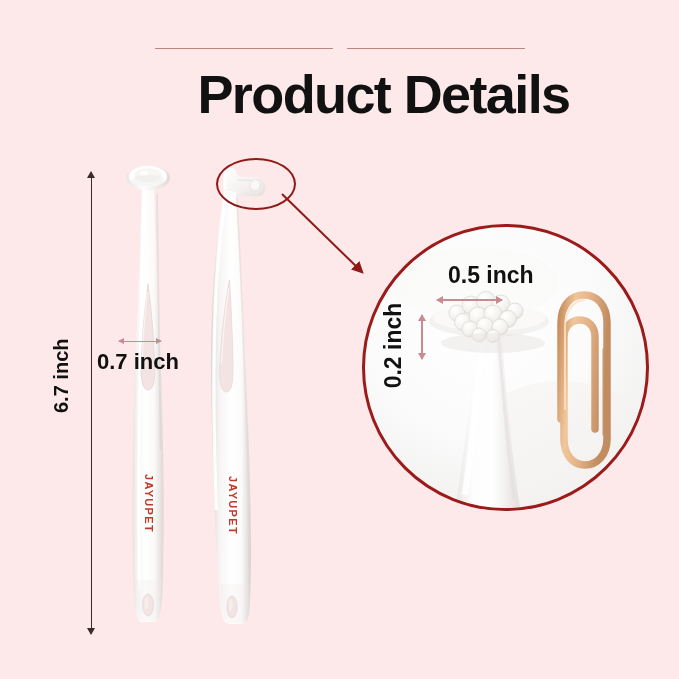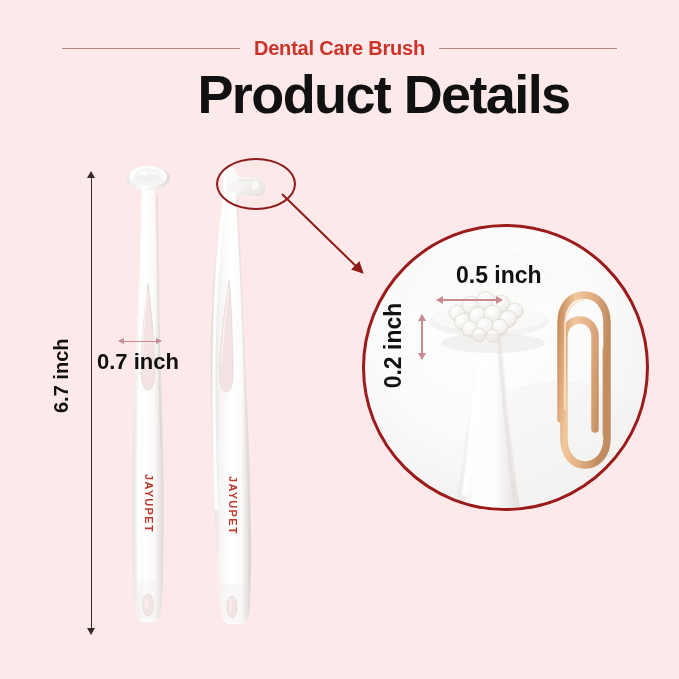--- a/index.html
+++ b/index.html
@@ -186,21 +186,20 @@
     border: 3px solid #9B1B1B;
     box-sizing: border-box;
     background: radial-gradient(circle at 42% 34%, #FFFFFF 0%, #FBFBFB 45%, #F2F1F0 78%, #E8E6E4 100%);
     overflow: hidden;
   }
 
   .label-05 {
     left: 448px;
     top: 264px;
     font-size: 23px;
-    margin-left: 8px;
   }
   .label-02 {
     left: 343px;
     top: 334px;
     width: 100px;
     text-align: center;
     font-size: 23px;
   }
 
   
@@ -245,21 +244,20 @@
   .mag-v .cap.bottom { bottom: -1px; border-top: 7px solid #C98A92; }
 </style>
 </head>
 <body>
 
 <div id="stage">
 
   <div class="header">
     <div class="eyebrow-row">
       <div class="rule left"></div>
-      <div class="eyebrow-text">Dental Care Brush</div>
       <div class="rule right"></div>
     </div>
     <div class="main-title">Product Details</div>
   </div>
 
   <svg class="brush" style="left:108px; top:160px;" width="80" height="480" viewBox="0 0 80 480">
     <defs>
       <linearGradient id="bodyGradA" x1="0" y1="0" x2="1" y2="0">
         <stop offset="0%" stop-color="#E6E2E0"></stop>
         <stop offset="16%" stop-color="#F7F5F4"></stop>

